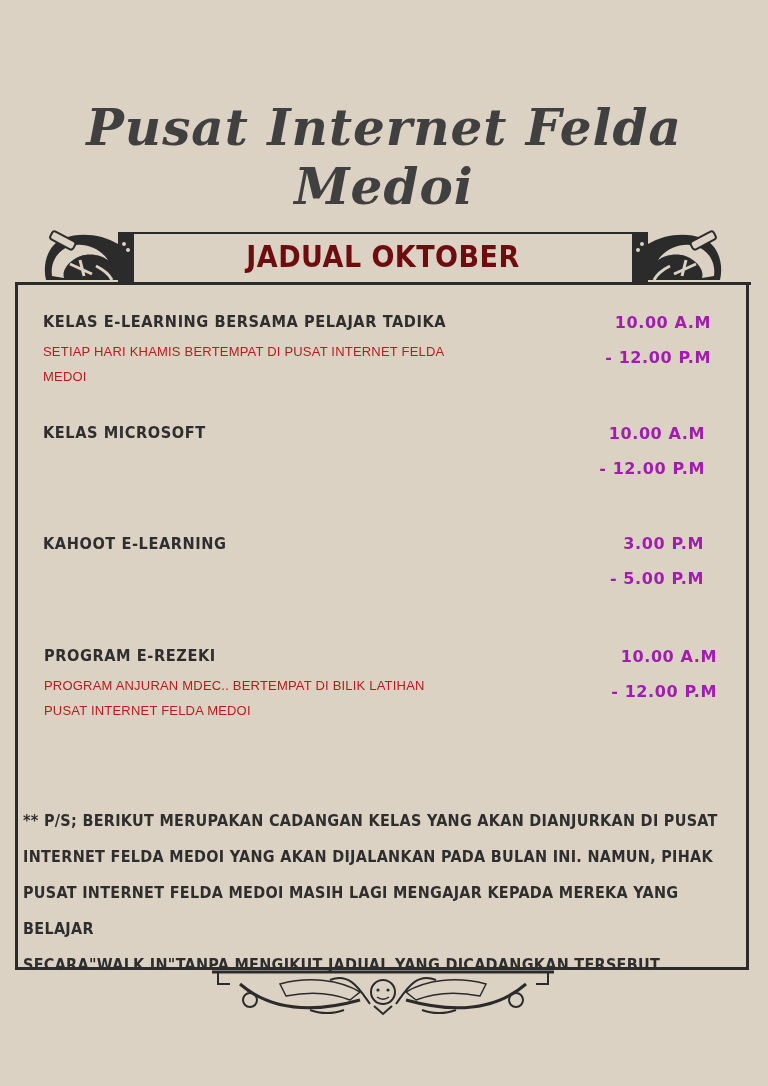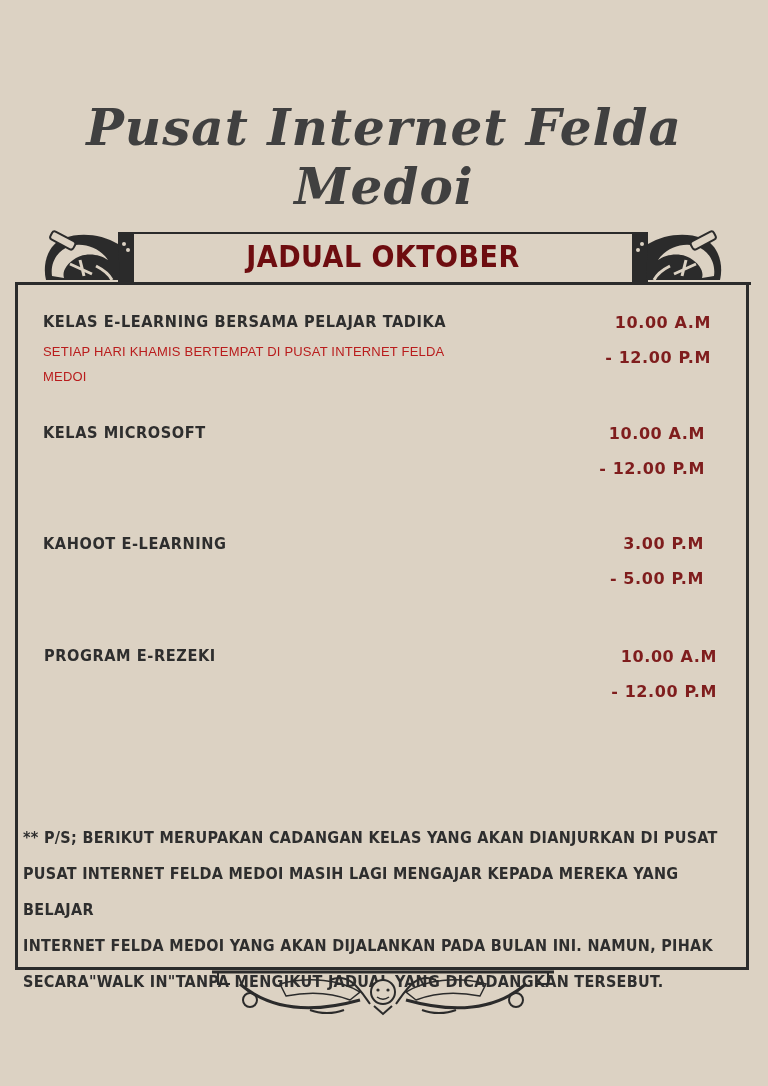--- a/index.html
+++ b/index.html
@@ -47,25 +47,25 @@
     font-family:"DejaVu Sans", sans-serif; font-weight:bold; font-size:15.5px;
     color:#2e2e2e; letter-spacing:0.6px; transform-origin:left; transform:scaleX(0.94);
     white-space:nowrap;
   }
   .event .desc {
     font-family:"Liberation Sans", sans-serif; font-size:13px; color:#b91c1c;
     line-height:25px; margin-top:8px; width:420px; letter-spacing:0.2px;
   }
   .time {
     position:absolute; font-family:"DejaVu Sans", sans-serif; font-weight:bold;
-    font-size:16px; color:#7f1d1d; letter-spacing:0.6px; white-space:nowrap;
+    font-size:16px; color:#a21caf; letter-spacing:0.6px; white-space:nowrap;
     text-align:right;
   }
   .note {
-    position:absolute; left:23px; top:820px; width:720px;
+    position:absolute; left:23px; top:803px; width:720px;
     font-family:"DejaVu Sans Condensed","DejaVu Sans", sans-serif; font-weight:bold;
     font-size:16px; color:#2e2e2e; line-height:36px; letter-spacing:0.3px;
   }
   .footer-ornament {
     position:absolute; left:210px; top:970px; width:346px; height:48px;
   }
 </style>
 </head>
 <body>
 
@@ -113,28 +113,29 @@
 <div class="time" style="right:63px; top:459px;">- 12.00 P.M</div>
 
 <div class="event" style="top:535px;">
   <div class="name">KAHOOT E-LEARNING</div>
 </div>
 <div class="time" style="right:64px; top:534px;">3.00 P.M</div>
 <div class="time" style="right:64px; top:569px;">- 5.00 P.M</div>
 
 <div class="event" style="top:647px; left:44px;">
   <div class="name">PROGRAM E-REZEKI</div>
+  <div class="desc" style="width:400px;">PROGRAM ANJURAN MDEC.. BERTEMPAT DI BILIK LATIHAN PUSAT INTERNET FELDA MEDOI</div>
 </div>
 <div class="time" style="right:51px; top:647px;">10.00 A.M</div>
 <div class="time" style="right:51px; top:682px;">- 12.00 P.M</div>
 
 <div class="note">
   <div>** P/S; BERIKUT MERUPAKAN CADANGAN KELAS YANG AKAN DIANJURKAN DI PUSAT</div>
+  <div>INTERNET FELDA MEDOI YANG AKAN DIJALANKAN PADA BULAN INI. NAMUN, PIHAK</div>
   <div>PUSAT INTERNET FELDA MEDOI MASIH LAGI MENGAJAR KEPADA MEREKA YANG BELAJAR</div>
-  <div>INTERNET FELDA MEDOI YANG AKAN DIJALANKAN PADA BULAN INI. NAMUN, PIHAK</div>
   <div>SECARA"WALK IN"TANPA MENGIKUT JADUAL YANG DICADANGKAN TERSEBUT.</div>
 </div>
 
 <svg class="footer-ornament" viewBox="0 0 346 48">
   <path d="M2 2 L344 2" stroke="#2b2b2b" stroke-width="3"></path>
   <path d="M8 2 L8 14 L20 14 M338 2 L338 14 L326 14" stroke="#2b2b2b" stroke-width="2" fill="none"></path>
   <circle cx="40" cy="30" r="7" fill="none" stroke="#2b2b2b" stroke-width="2"></circle>
   <circle cx="306" cy="30" r="7" fill="none" stroke="#2b2b2b" stroke-width="2"></circle>
   <path d="M30 14 C60 40 100 44 150 30 M316 14 C286 40 246 44 196 30" stroke="#2b2b2b" stroke-width="3" fill="none"></path>
   <path d="M70 14 C100 6 130 10 150 22 L140 30 C120 22 96 22 76 26 Z" fill="none" stroke="#2b2b2b" stroke-width="1.5"></path>

